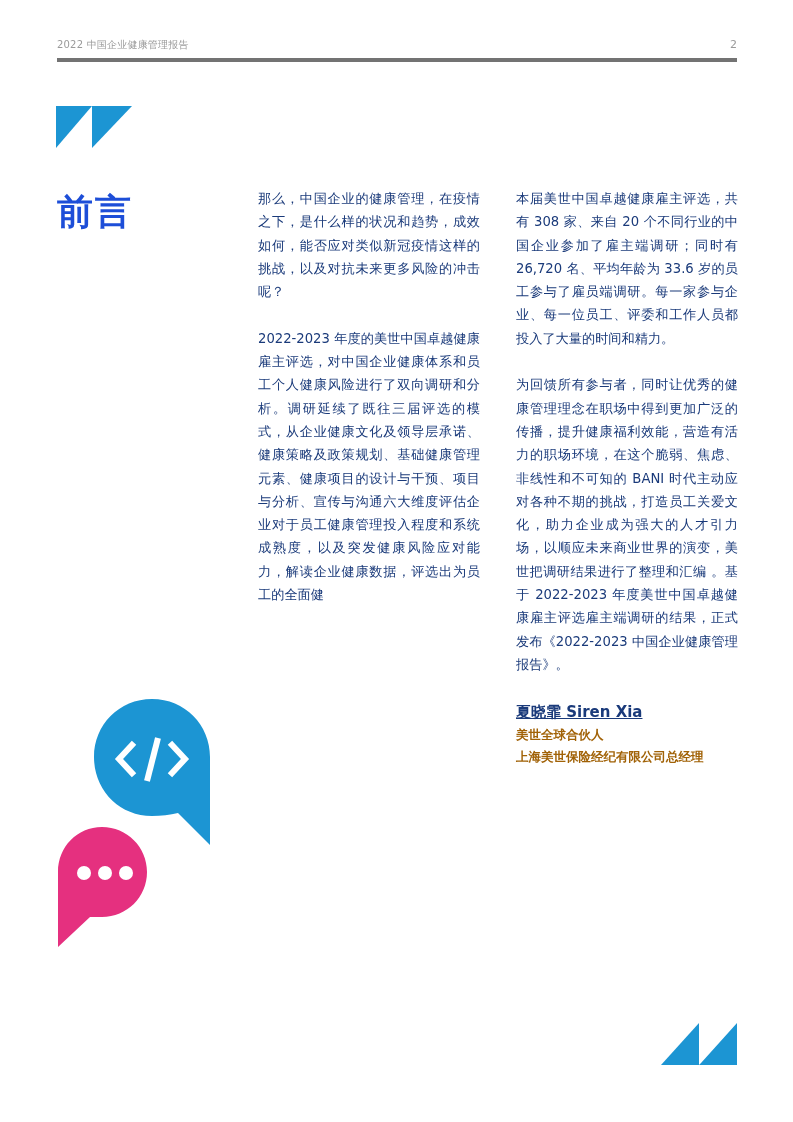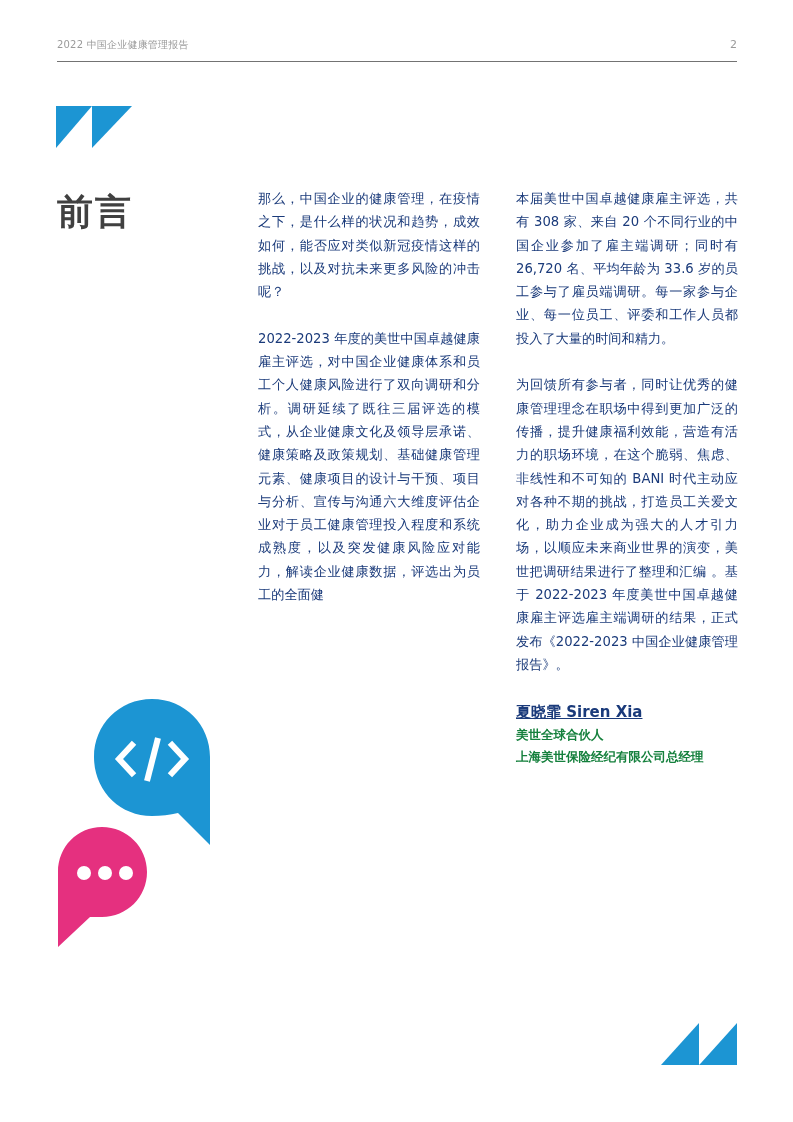--- a/index.html
+++ b/index.html
@@ -1,55 +1,55 @@
 <!DOCTYPE html>
 <html><head>
   <meta charset="utf-8">
   <style>
     * { margin: 0; padding: 0; box-sizing: border-box; }
     html, body { width: 793px; height: 1122px; background: #ffffff; overflow: hidden; }
     body { position: relative; font-family: "DejaVu Sans", "Liberation Sans", sans-serif; }
 
     .header {
       position: absolute; left: 57px; top: 38px; width: 680px; height: 24px;
-      border-bottom: 1px solid #737373;
+      border-bottom: 4px solid #737373;
     }
     .header-title {
       position: absolute; left: 0; top: 0; font-size: 10px; color: #9a9a9a; letter-spacing: 0.2px;
     }
     .page-number {
       position: absolute; right: 0; top: 0; font-size: 11px; color: #9a9a9a;
     }
 
     .logo-top { position: absolute; left: 56px; top: 106px; width: 76px; height: 42px; }
     .logo-bottom { position: absolute; left: 661px; top: 1023px; width: 76px; height: 42px; }
 
     .section-title {
       position: absolute; left: 57px; top: 188px;
-      font-size: 36px; font-weight: bold; color: #404040; letter-spacing: 2px;
+      font-size: 36px; font-weight: bold; color: #1d4ed8; letter-spacing: 2px;
     }
 
     .bubble-blue { position: absolute; left: 92px; top: 695px; width: 120px; height: 150px; }
     .bubble-pink { position: absolute; left: 56px; top: 825px; width: 92px; height: 122px; }
 
     .col {
       position: absolute; top: 187px; width: 222px;
       color: #1a3a7a; font-size: 13.2px; line-height: 23.3px;
       text-align: justify;
     }
     .col-left { left: 258px; }
     .col-right { left: 516px; }
     .para { margin-bottom: 23.3px; }
     .para:last-child { margin-bottom: 0; margin-top: 8px; }
 
     .sign-name {
       font-size: 15px; font-weight: bold; color: #1a3a7a; line-height: 24px; margin-top: 0; text-decoration: underline;
     }
     .sign-role {
-      font-size: 12.5px; font-weight: bold; color: #15803d; line-height: 22px;
+      font-size: 12.5px; font-weight: bold; color: #a16207; line-height: 22px;
     }
   </style>
 </head>
 <body>
 
 <div class="header">
   <span class="header-title">2022 中国企业健康管理报告</span>
   <span class="page-number">2</span>
 </div>
 

